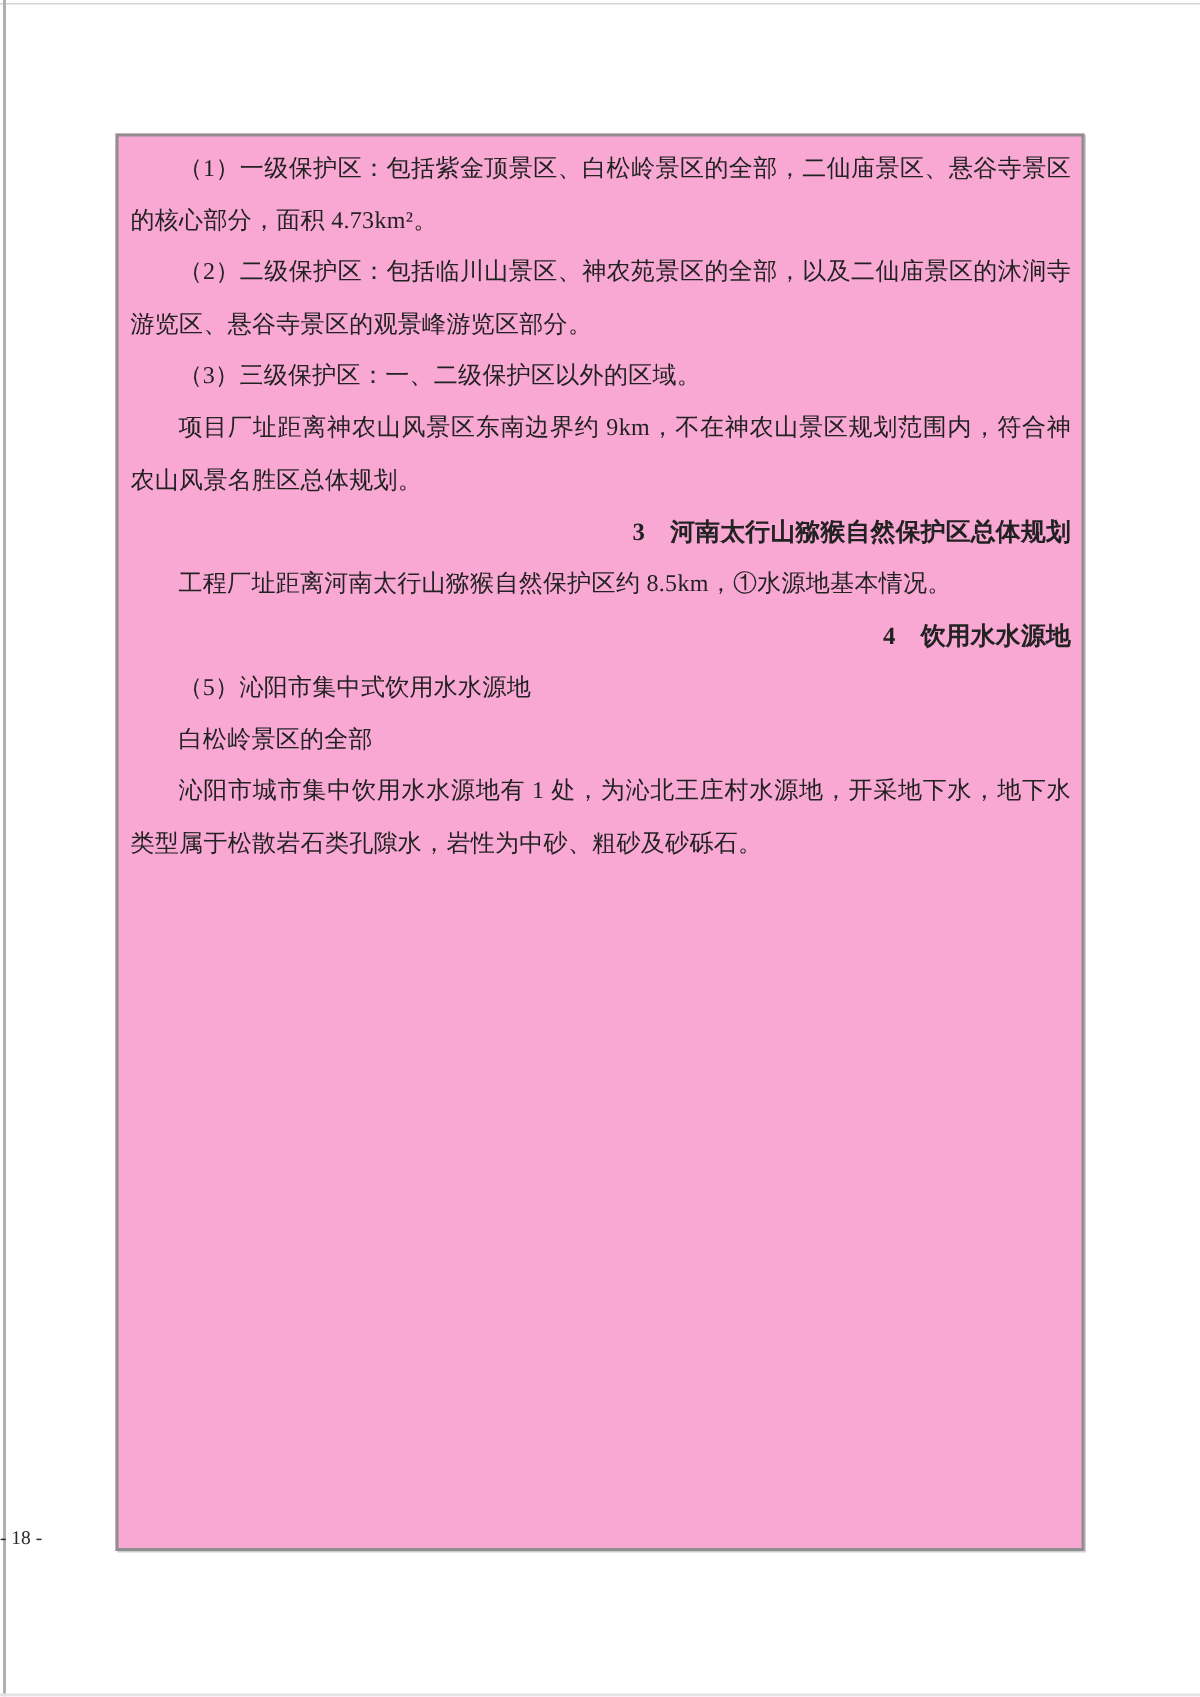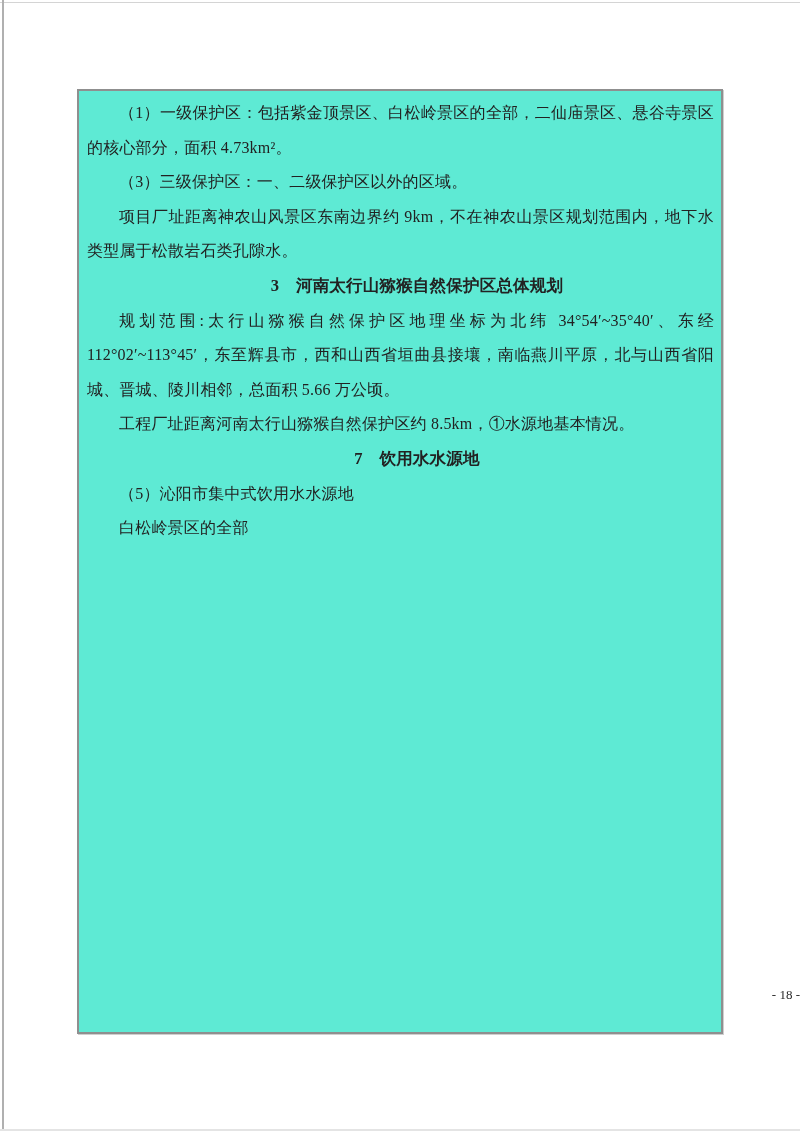--- a/index.html
+++ b/index.html
@@ -36,63 +36,64 @@
   }
   .content-box {
     position: absolute;
     left: 77px; top: 89px;
     width: 646px; height: 945px;
     box-sizing: border-box;
     border: 2px solid #8f8f8f;
     box-shadow: 1px 1px 0 #cfcfcf;
     padding: 5px 7px 0 8px;
     overflow: hidden;
-    background: #5eead4;
+    background: #f9a8d4;
   }
   .content-box p {
     margin: 0;
     font-size: 16px;
     line-height: 34.6px;
     color: #222222;
     text-align: justify;
     text-indent: 2em;
     letter-spacing: 0.2px;
   }
   .content-box p.heading {
     font-weight: bold;
     font-size: 16.5px;
-    text-align: center;
+    text-align: right;
   }
   .page-footer {
     position: absolute;
-    left: 0; top: 986px;
+    left: 0; top: 1016px;
     width: 800px;
-    text-align: right;
+    text-align: left;
     font-size: 13px;
     line-height: 18px;
     color: #2a2a2a;
     font-family: "Liberation Serif", "DejaVu Serif", serif;
   }
 </style>
 </head>
 <body>
 
 <div class="page">
 
   <div class="edge-top"></div>
   <div class="edge-left"></div>
   <div class="edge-bottom"></div>
 
   <div class="content-box">
     <p>（1）一级保护区：包括紫金顶景区、白松岭景区的全部，二仙庙景区、悬谷寺景区的核心部分，面积 4.73km²。</p>
+    <p>（2）二级保护区：包括临川山景区、神农苑景区的全部，以及二仙庙景区的沐涧寺游览区、悬谷寺景区的观景峰游览区部分。</p>
     <p>（3）三级保护区：一、二级保护区以外的区域。</p>
-    <p>项目厂址距离神农山风景区东南边界约 9km，不在神农山景区规划范围内，地下水类型属于松散岩石类孔隙水。</p>
+    <p>项目厂址距离神农山风景区东南边界约 9km，不在神农山景区规划范围内，符合神农山风景名胜区总体规划。</p>
     <p class="heading">3　河南太行山猕猴自然保护区总体规划</p>
-    <p>规划范围:太行山猕猴自然保护区地理坐标为北纬 34°54′~35°40′、东经 112°02′~113°45′，东至辉县市，西和山西省垣曲县接壤，南临燕川平原，北与山西省阳城、晋城、陵川相邻，总面积 5.66 万公顷。</p>
     <p>工程厂址距离河南太行山猕猴自然保护区约 8.5km，①水源地基本情况。</p>
-    <p class="heading">7　饮用水水源地</p>
+    <p class="heading">4　饮用水水源地</p>
     <p>（5）沁阳市集中式饮用水水源地</p>
     <p>白松岭景区的全部</p>
+    <p>沁阳市城市集中饮用水水源地有 1 处，为沁北王庄村水源地，开采地下水，地下水类型属于松散岩石类孔隙水，岩性为中砂、粗砂及砂砾石。</p>
   </div>
 
   <div class="page-footer">- 18 -</div>
 
 </div>
 
 </body></html>

